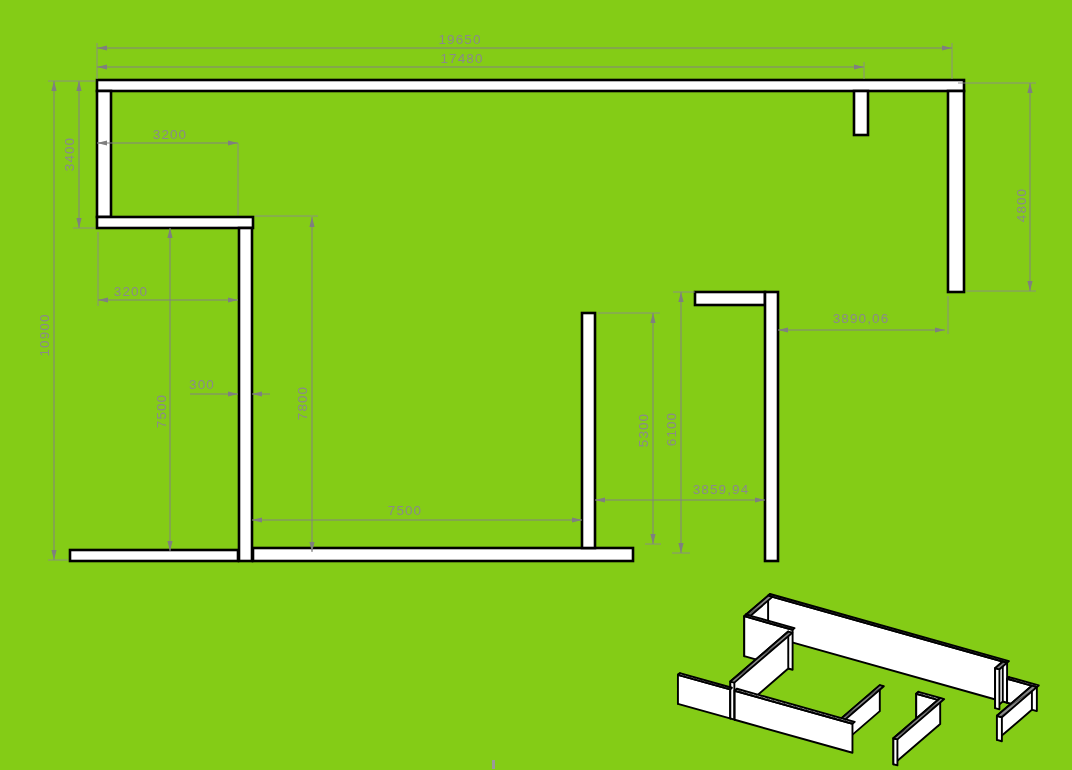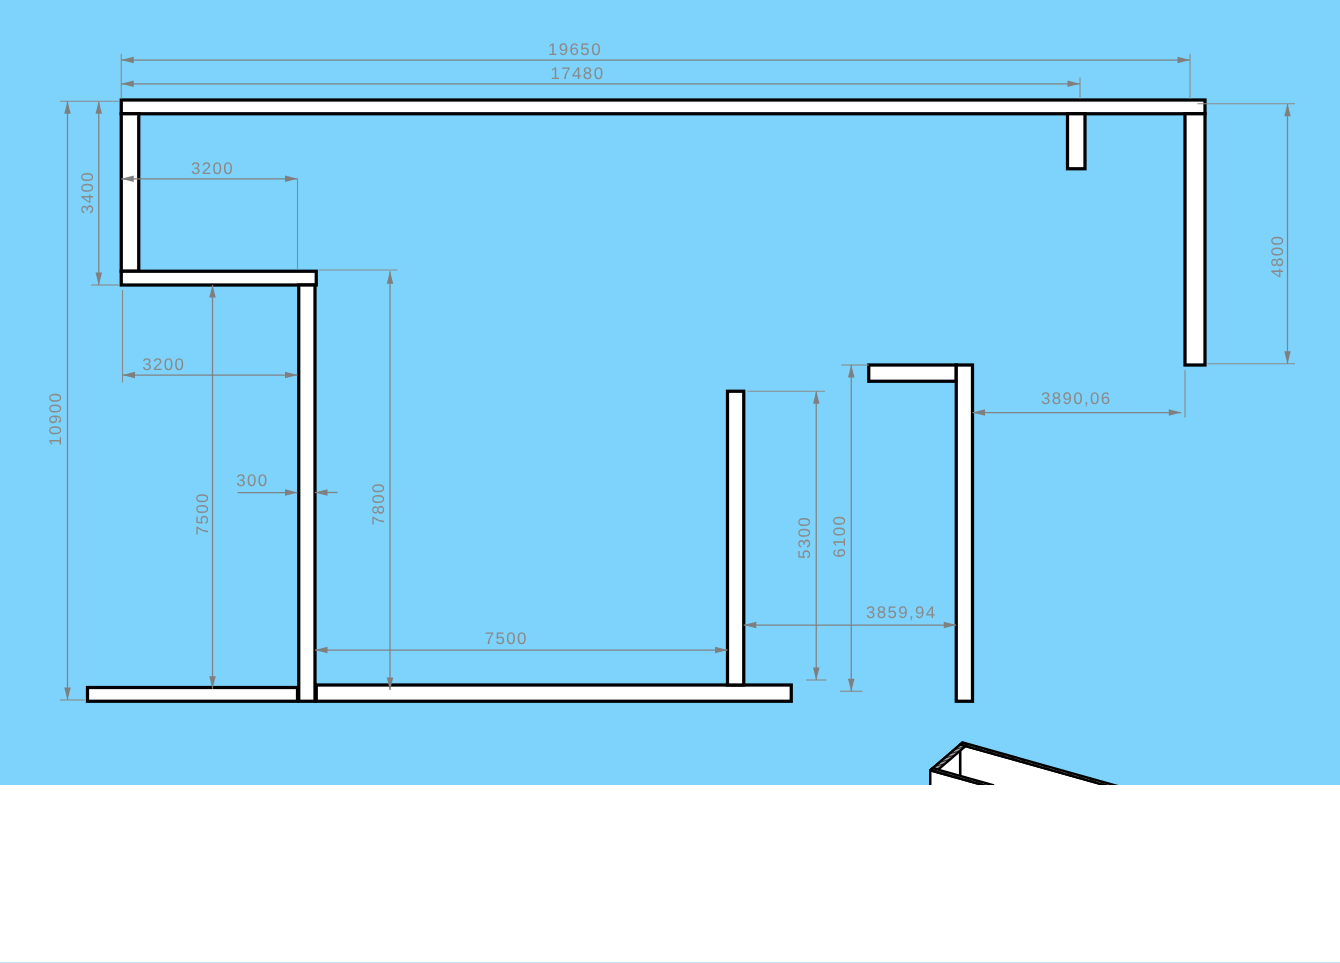--- a/index.html
+++ b/index.html
@@ -1,16 +1,16 @@
 <!DOCTYPE html>
 <html><head>
 <meta charset="utf-8">
 <style>
   html,body{margin:0;padding:0;background:#ffffff;}
-  #stage{position:relative;width:1072px;height:628px;background:#7dd3fc;overflow:hidden;}
+  #stage{position:relative;width:1072px;height:770px;background:#84cc16;overflow:hidden;}
   svg{position:absolute;left:0;top:0;}
   .wall{fill:#ffffff;stroke:#000000;stroke-width:2.6;}
   .dim{stroke:#828282;stroke-width:1;fill:none;}
   .ext{stroke:#8a8a8a;stroke-width:0.9;fill:none;}
   .dimarrow{fill:#7f7f7f;stroke:none;}
   .dimtext{fill:#8a8a8a;font-family:"Liberation Sans",sans-serif;font-size:13.5px;
            letter-spacing:1.1px;text-anchor:middle;}
   .isoface{fill:#ffffff;stroke:#000000;stroke-width:1.9;stroke-linejoin:round;}
   .hatch{stroke:#000000;stroke-width:0.7;}
   .artifact{fill:#9a9a9a;}

